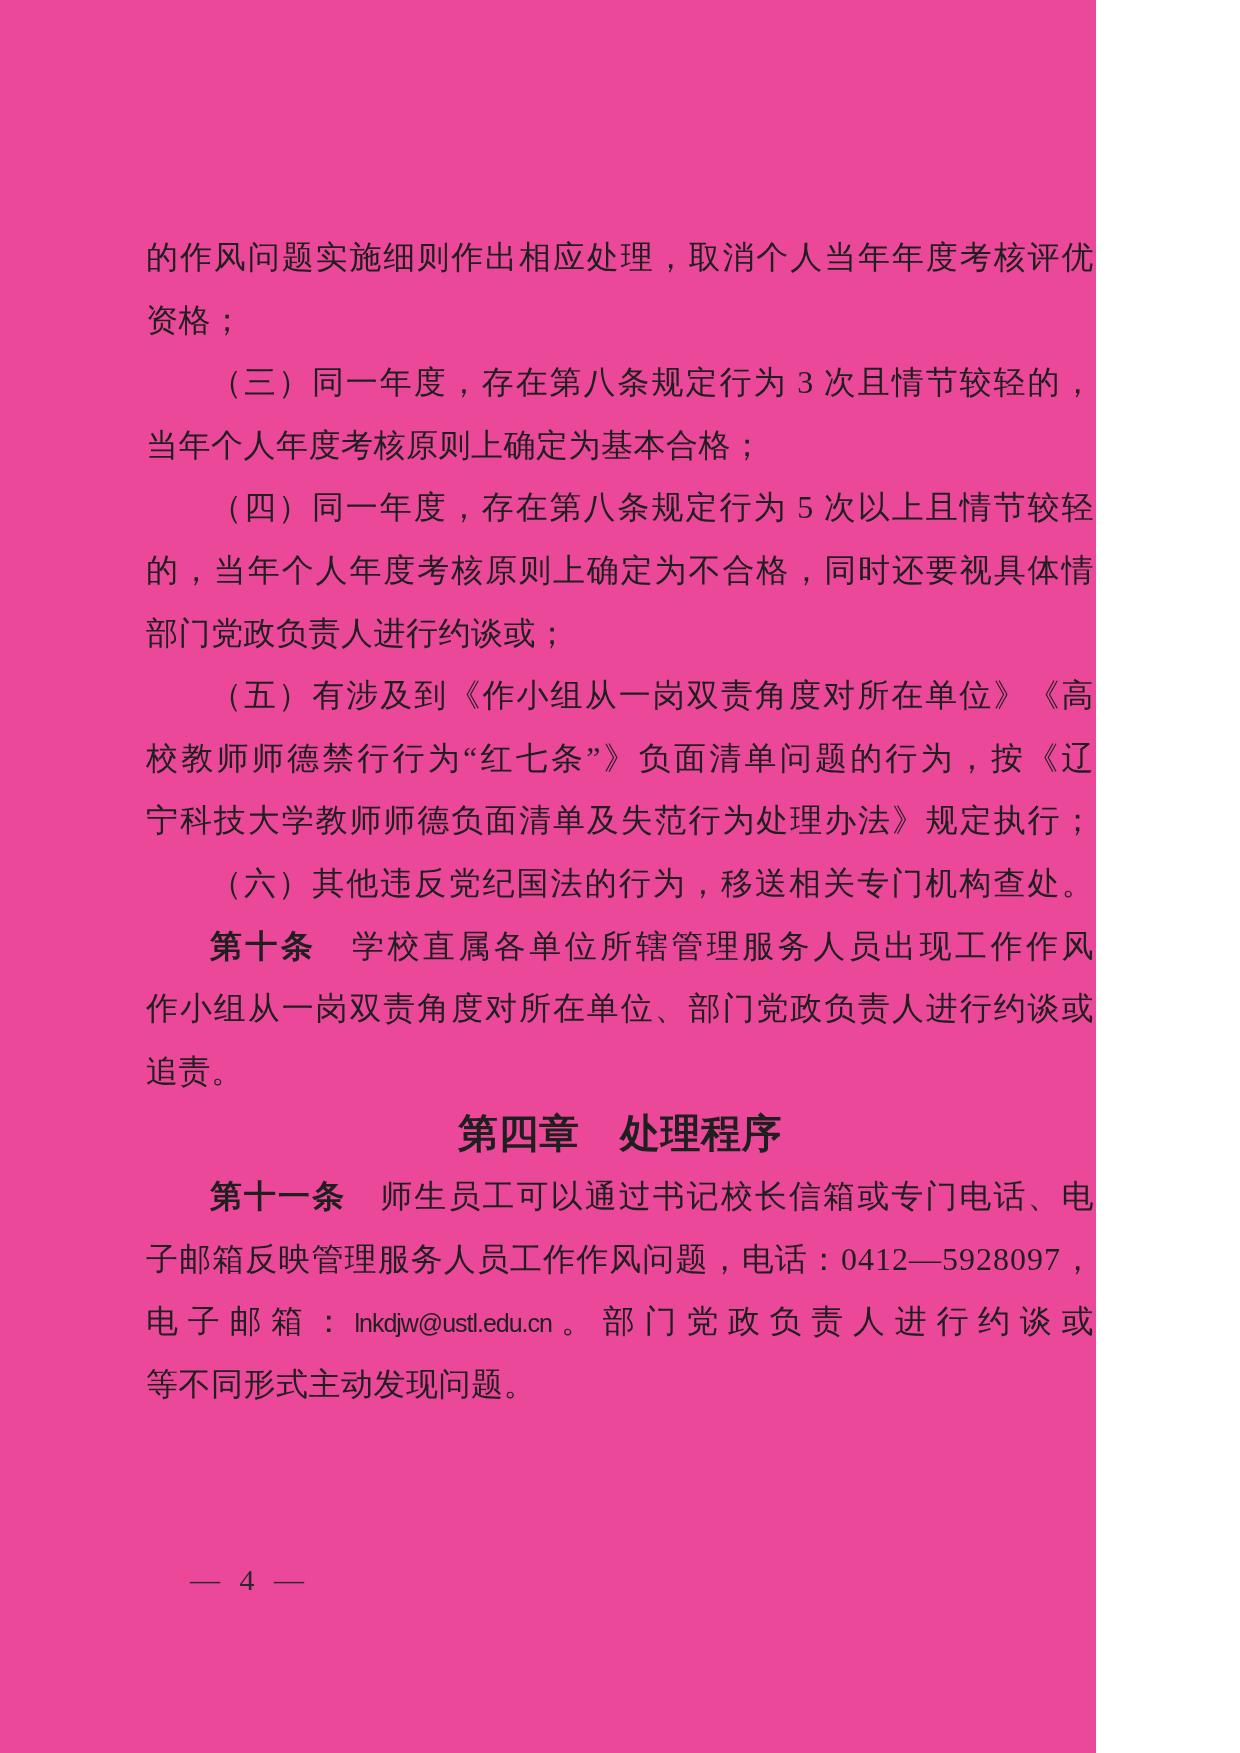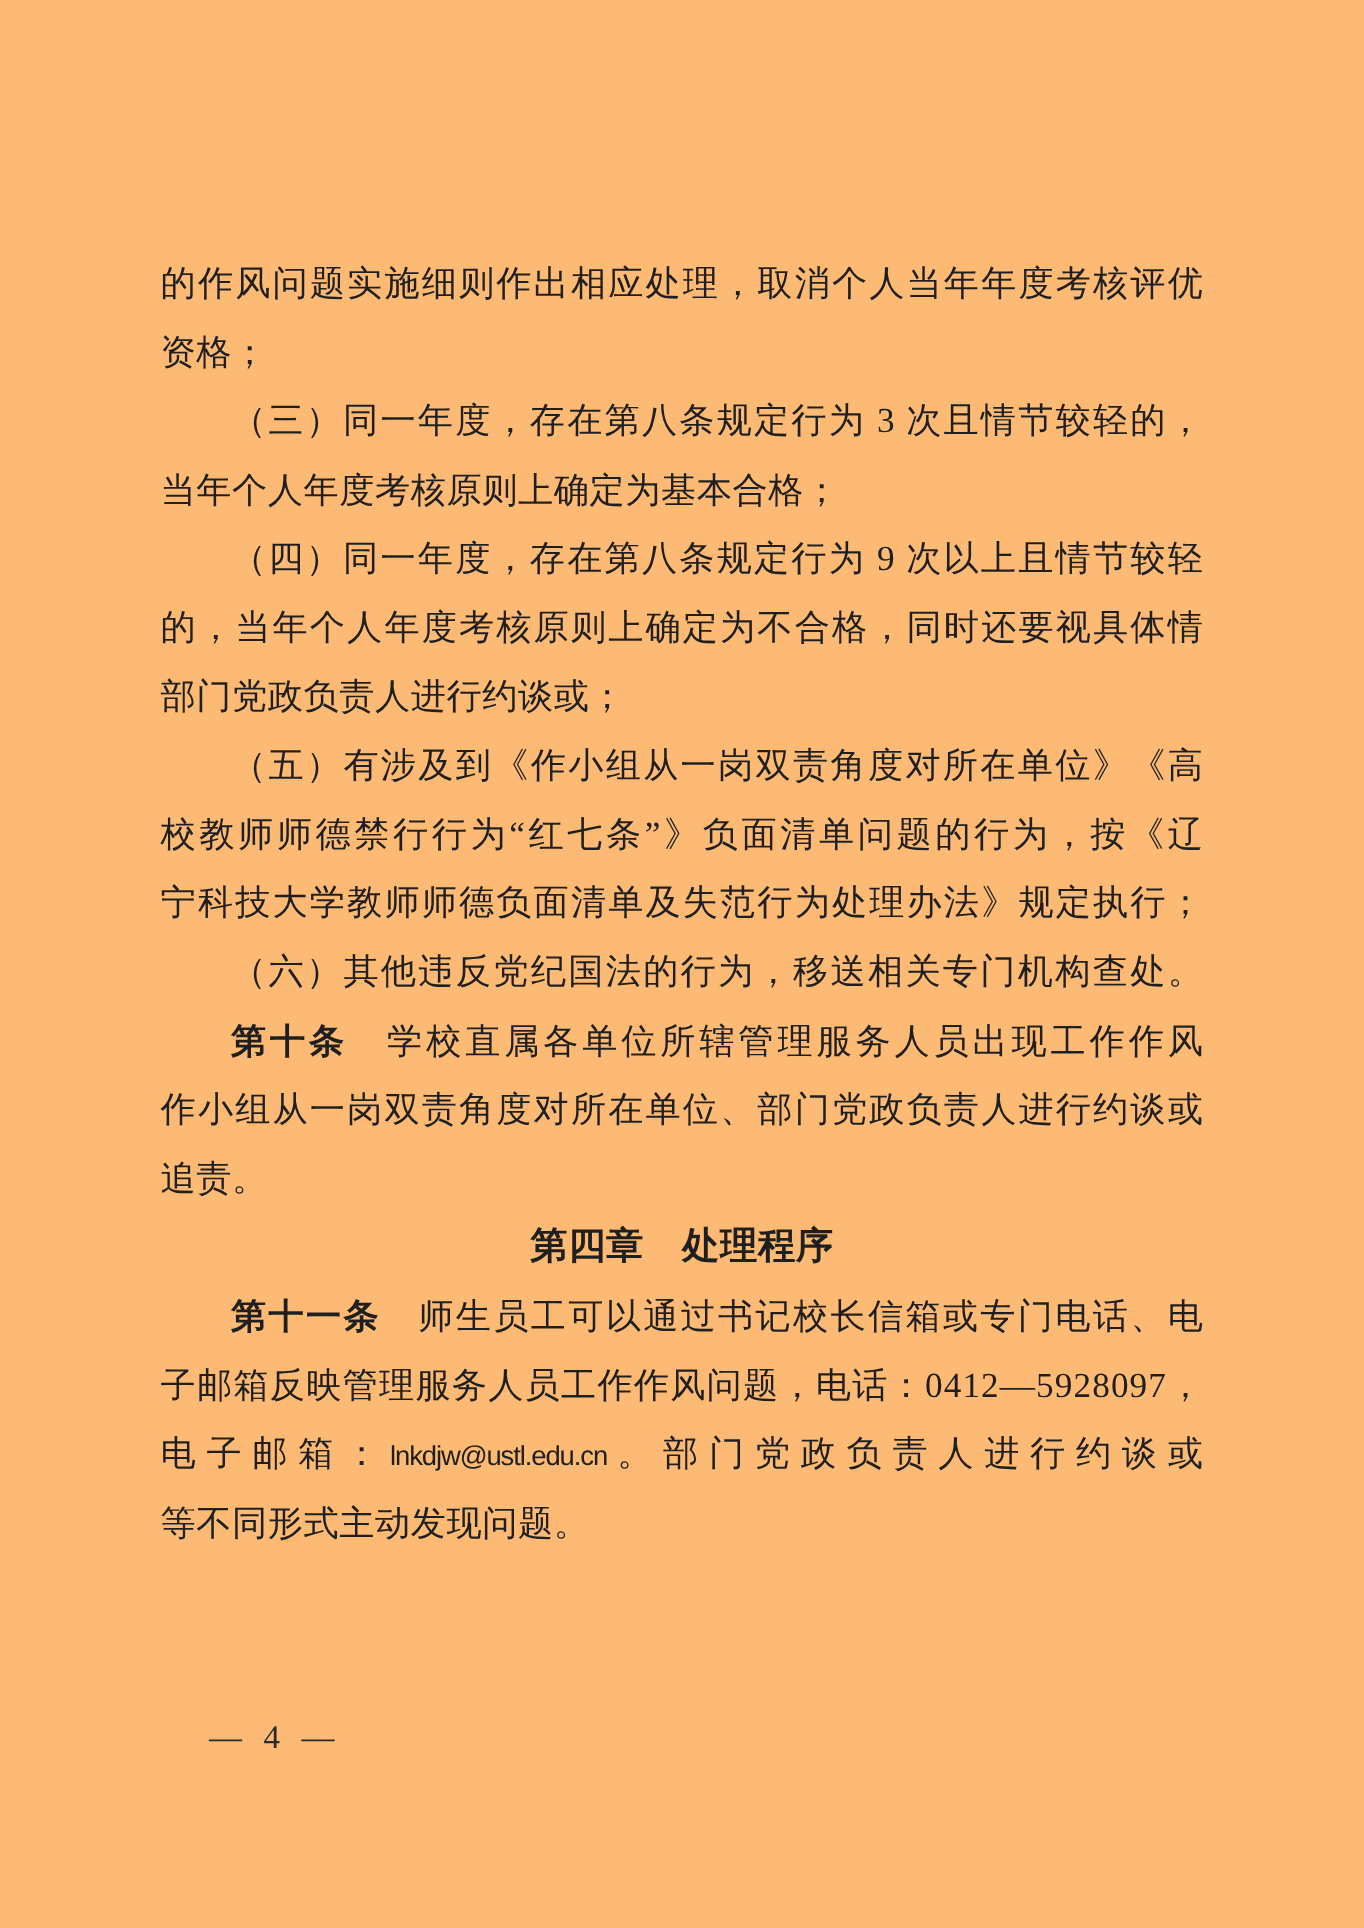--- a/index.html
+++ b/index.html
@@ -4,23 +4,23 @@
 <style>
   * { margin: 0; padding: 0; box-sizing: border-box; }
   html, body { background: #ffffff; }
   body {
     width: 1240px;
     height: 1753px;
     font-family: "Liberation Serif", serif;
   }
   .page {
     position: relative;
-    width: 1240px;
+    width: 1096px;
     height: 1753px;
-    background: #fdba74;
+    background: #ec4899;
     color: #1f1f1f;
     overflow: hidden;
   }
   .doc-body {
     position: absolute;
     left: 146px;
     top: 226px;
     width: 948px;
   }
   .line {
@@ -32,21 +32,21 @@
   }
   .line.indent { padding-left: 64px; }
   .line.stretch {
     text-align: justify;
     text-align-last: justify;
   }
   .line.center {
     text-align: center;
     text-align-last: center;
   }
-  .line.heading { font-size: 34px; }
+  .line.heading { font-size: 40px; }
   .b { font-weight: 700; }
   .heading .b { font-family: "Liberation Sans", sans-serif; }
   .mono {
     font-family: Liberation Sans, sans-serif;
     font-size: 0.78em;
     letter-spacing: -1px;
   }
   .num { letter-spacing: 1px; }
   .page-number {
     position: absolute;
@@ -61,21 +61,21 @@
 </style>
 </head>
 <body>
 
 <div class="page">
   <div class="doc-body">
       <div class="line stretch"><span>的作风问题实施细则作出相应处理，取消个人当年年度考核评优</span></div>
       <div class="line"><span>资格；</span></div>
       <div class="line indent stretch"><span>（三）同一年度，存在第八条规定行为 3 次且情节较轻的，</span></div>
       <div class="line"><span>当年个人年度考核原则上确定为基本合格；</span></div>
-      <div class="line indent stretch"><span>（四）同一年度，存在第八条规定行为 9 次以上且情节较轻</span></div>
+      <div class="line indent stretch"><span>（四）同一年度，存在第八条规定行为 5 次以上且情节较轻</span></div>
       <div class="line stretch"><span>的，当年个人年度考核原则上确定为不合格，同时还要视具体情</span></div>
       <div class="line"><span>部门党政负责人进行约谈或；</span></div>
       <div class="line indent stretch"><span>（五）有涉及到《作小组从一岗双责角度对所在单位》《高</span></div>
       <div class="line stretch"><span>校教师师德禁行行为“红七条”》负面清单问题的行为，按《辽</span></div>
       <div class="line stretch"><span>宁科技大学教师师德负面清单及失范行为处理办法》规定执行；</span></div>
       <div class="line indent stretch"><span>（六）其他违反党纪国法的行为，移送相关专门机构查处。</span></div>
       <div class="line indent stretch"><span class="b">第十条　</span><span>学校直属各单位所辖管理服务人员出现工作作风</span></div>
       <div class="line stretch"><span>作小组从一岗双责角度对所在单位、部门党政负责人进行约谈或</span></div>
       <div class="line"><span>追责。</span></div>
       <div class="line center heading"><span class="b">第四章　处理程序</span></div>

